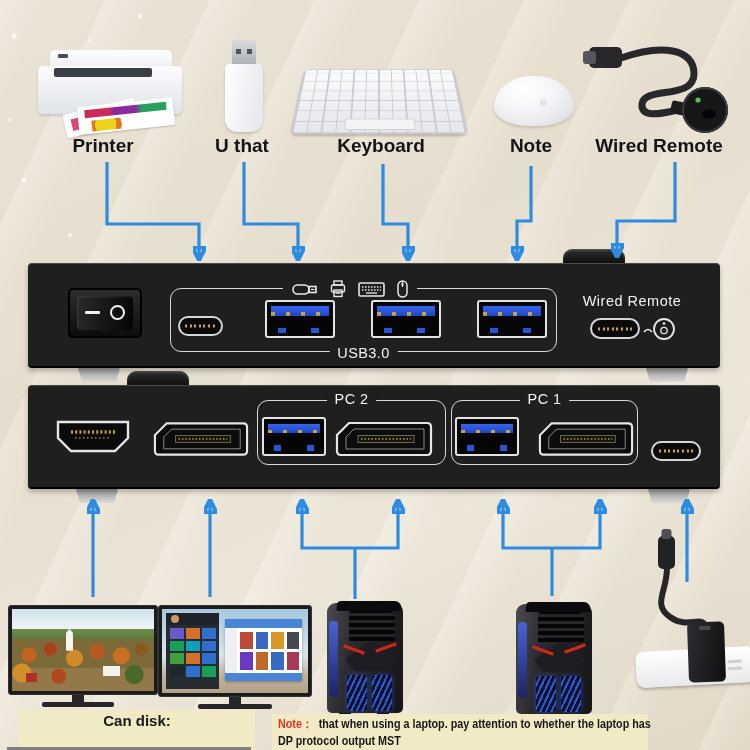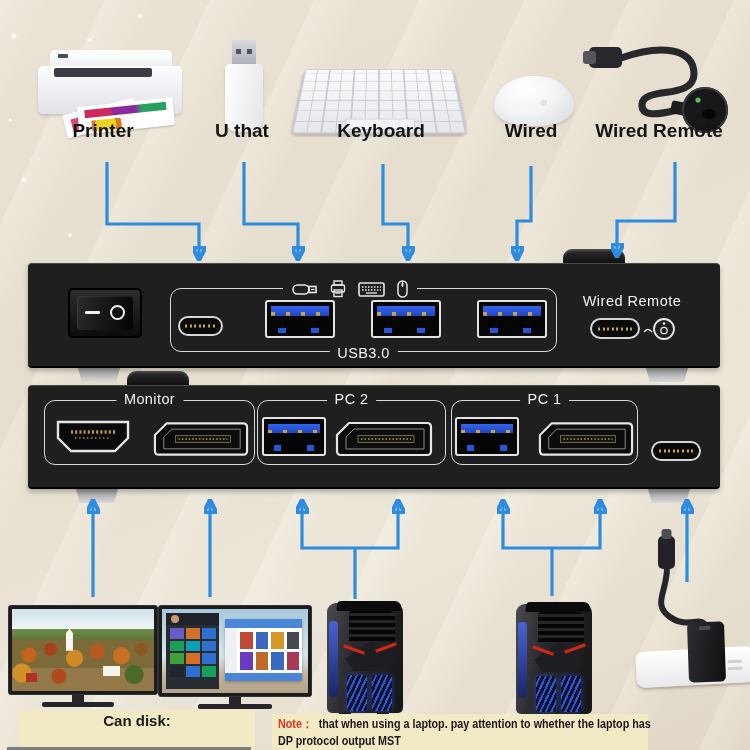--- a/index.html
+++ b/index.html
@@ -37,21 +37,21 @@
     background:
       repeating-linear-gradient(90deg,#c8ccd2 0 1.5px,transparent 1.5px 14.5px),
       repeating-linear-gradient(0deg,#c8ccd2 0 1.5px,transparent 1.5px 14px),
       linear-gradient(180deg,#fbfcfd,#e5e7eb);}
   .kb::after{content:"";position:absolute;left:30%;bottom:5%;width:40%;height:13%;background:#f3f4f6;border:1px solid #ccd0d5;}
   .mouse{left:494px;top:76px;width:80px;height:50px;border-radius:50% 50% 46% 46%/64% 64% 40% 40%;
     background:radial-gradient(ellipse at 38% 26%,#ffffff 0%,#f3f4f6 45%,#d6d9dd 100%);box-shadow:0 2px 3px rgba(0,0,0,.13);}
   .mouse::after{content:"";position:absolute;left:58%;top:46%;width:7px;height:7px;border-radius:50%;background:#e2e5e9;}
   .remote-svg{left:581px;top:20px;width:160px;height:118px;}
   
-  .dev-label{top:120px;transform:translateX(-50%);font-size:19px;font-weight:bold;color:var(--label-text,#141414);white-space:nowrap;}
+  .dev-label{top:135px;transform:translateX(-50%);font-size:19px;font-weight:bold;color:var(--label-text,#141414);white-space:nowrap;}
   
   .device{left:28px;width:692px;height:105px;background:var(--device-black,#1f1f1f);border-radius:4px;border-top:1px solid #4b4b4b;border-bottom:2px solid #000;box-shadow:0 3px 5px rgba(0,0,0,.25);}
   .front{top:263px;}
   .back{top:385px;height:104px;}
   .knob{width:62px;height:17px;background:linear-gradient(#2e2e2e,#0a0a0a);border-radius:9px 9px 3px 3px;box-shadow:inset 0 2px 2px rgba(255,255,255,.16);}
   .foot{width:46px;height:16px;background:linear-gradient(#8d8d8f,#dadada);border-radius:2px 2px 6px 6px;clip-path:polygon(3% 0,97% 0,87% 100%,13% 100%);}
   .panel-outline{border:1.5px solid #d9d9d9;border-radius:11px;}
   .outline-tag{top:-10px;left:50%;transform:translateX(-50%);background:var(--device-black,#1f1f1f);padding:0 8px;font-size:14.5px;color:var(--panel-text,#f2f2f2);letter-spacing:.4px;white-space:nowrap;}
   .bottom-tag{top:auto;bottom:-10px;}
   .front-icons{top:-12px;left:112px;height:24px;background:var(--device-black,#1f1f1f);padding:0 9px;display:flex;position:absolute;align-items:center;gap:12px;}
@@ -169,21 +169,21 @@
     <rect x="90" y="82" width="20" height="13" rx="3" fill="#1d1d20" transform="rotate(12 100 88)"></rect>
     <circle cx="124" cy="90" r="23" fill="#17171a"></circle>
     <circle cx="124" cy="90" r="22" fill="none" stroke="#3a3a40" stroke-width="2"></circle>
     <circle cx="117" cy="80" r="2.6" fill="#55c24e"></circle>
     <ellipse cx="128" cy="94" rx="7" ry="5" fill="#060608"></ellipse>
   </svg>
 
   <div class="dev-label" style="left:103px">Printer</div>
   <div class="dev-label" style="left:242px">U that</div>
   <div class="dev-label" style="left:381px">Keyboard</div>
-  <div class="dev-label" style="left:531px">Wired</div>
+  <div class="dev-label" style="left:531px">Note</div>
   <div class="dev-label" style="left:659px">Wired Remote</div>
 
   <div class="knob" style="left:563px;top:249px"></div>
   <div class="knob" style="left:127px;top:371px"></div>
   <div class="foot" style="left:76px;top:366px"></div>
   <div class="foot" style="left:644px;top:366px"></div>
   <div class="foot" style="left:74px;top:487px"></div>
   <div class="foot" style="left:646px;top:487px"></div>
 
   <div class="device front">
@@ -228,23 +228,20 @@
     <div class="usbc" style="left:562px;top:54px;width:50px;height:21px"></div>
     <svg style="left:615px;top:52px" width="34" height="26" viewBox="0 0 34 26">
       <path d="M1 16 q4 -5 8 0" fill="none" stroke="#e8e8e8" stroke-width="1.6"></path>
       <circle cx="21" cy="13" r="10" fill="none" stroke="#e8e8e8" stroke-width="1.8"></circle>
       <circle cx="21" cy="14.5" r="3.2" fill="none" stroke="#e8e8e8" stroke-width="1.3"></circle>
       <circle cx="21" cy="7.5" r="1.3" fill="#e8e8e8"></circle>
     </svg>
   </div>
 
   <div class="device back">
-    <div class="panel-outline" style="left:16px;top:14px;width:211px;height:65px">
-      <div class="outline-tag">Monitor</div>
-    </div>
     <div class="panel-outline" style="left:229px;top:14px;width:189px;height:65px">
       <div class="outline-tag">PC 2</div>
     </div>
     <div class="panel-outline" style="left:423px;top:14px;width:187px;height:65px">
       <div class="outline-tag">PC 1</div>
     </div>
     <svg style="left:27px;top:34px" width="76" height="34" viewBox="0 0 76 34">
       <path d="M3 2 H73 V18 L60 31 H16 L3 18 Z" fill="#0a0a0a" stroke="#e6e6e6" stroke-width="2.4"></path>
       <line x1="16" y1="12" x2="60" y2="12" stroke="#c09a3e" stroke-width="3.5" stroke-dasharray="2 2.2"></line>
       <line x1="20" y1="18" x2="56" y2="18" stroke="#7a6526" stroke-width="2" stroke-dasharray="1.5 2.5"></line>

